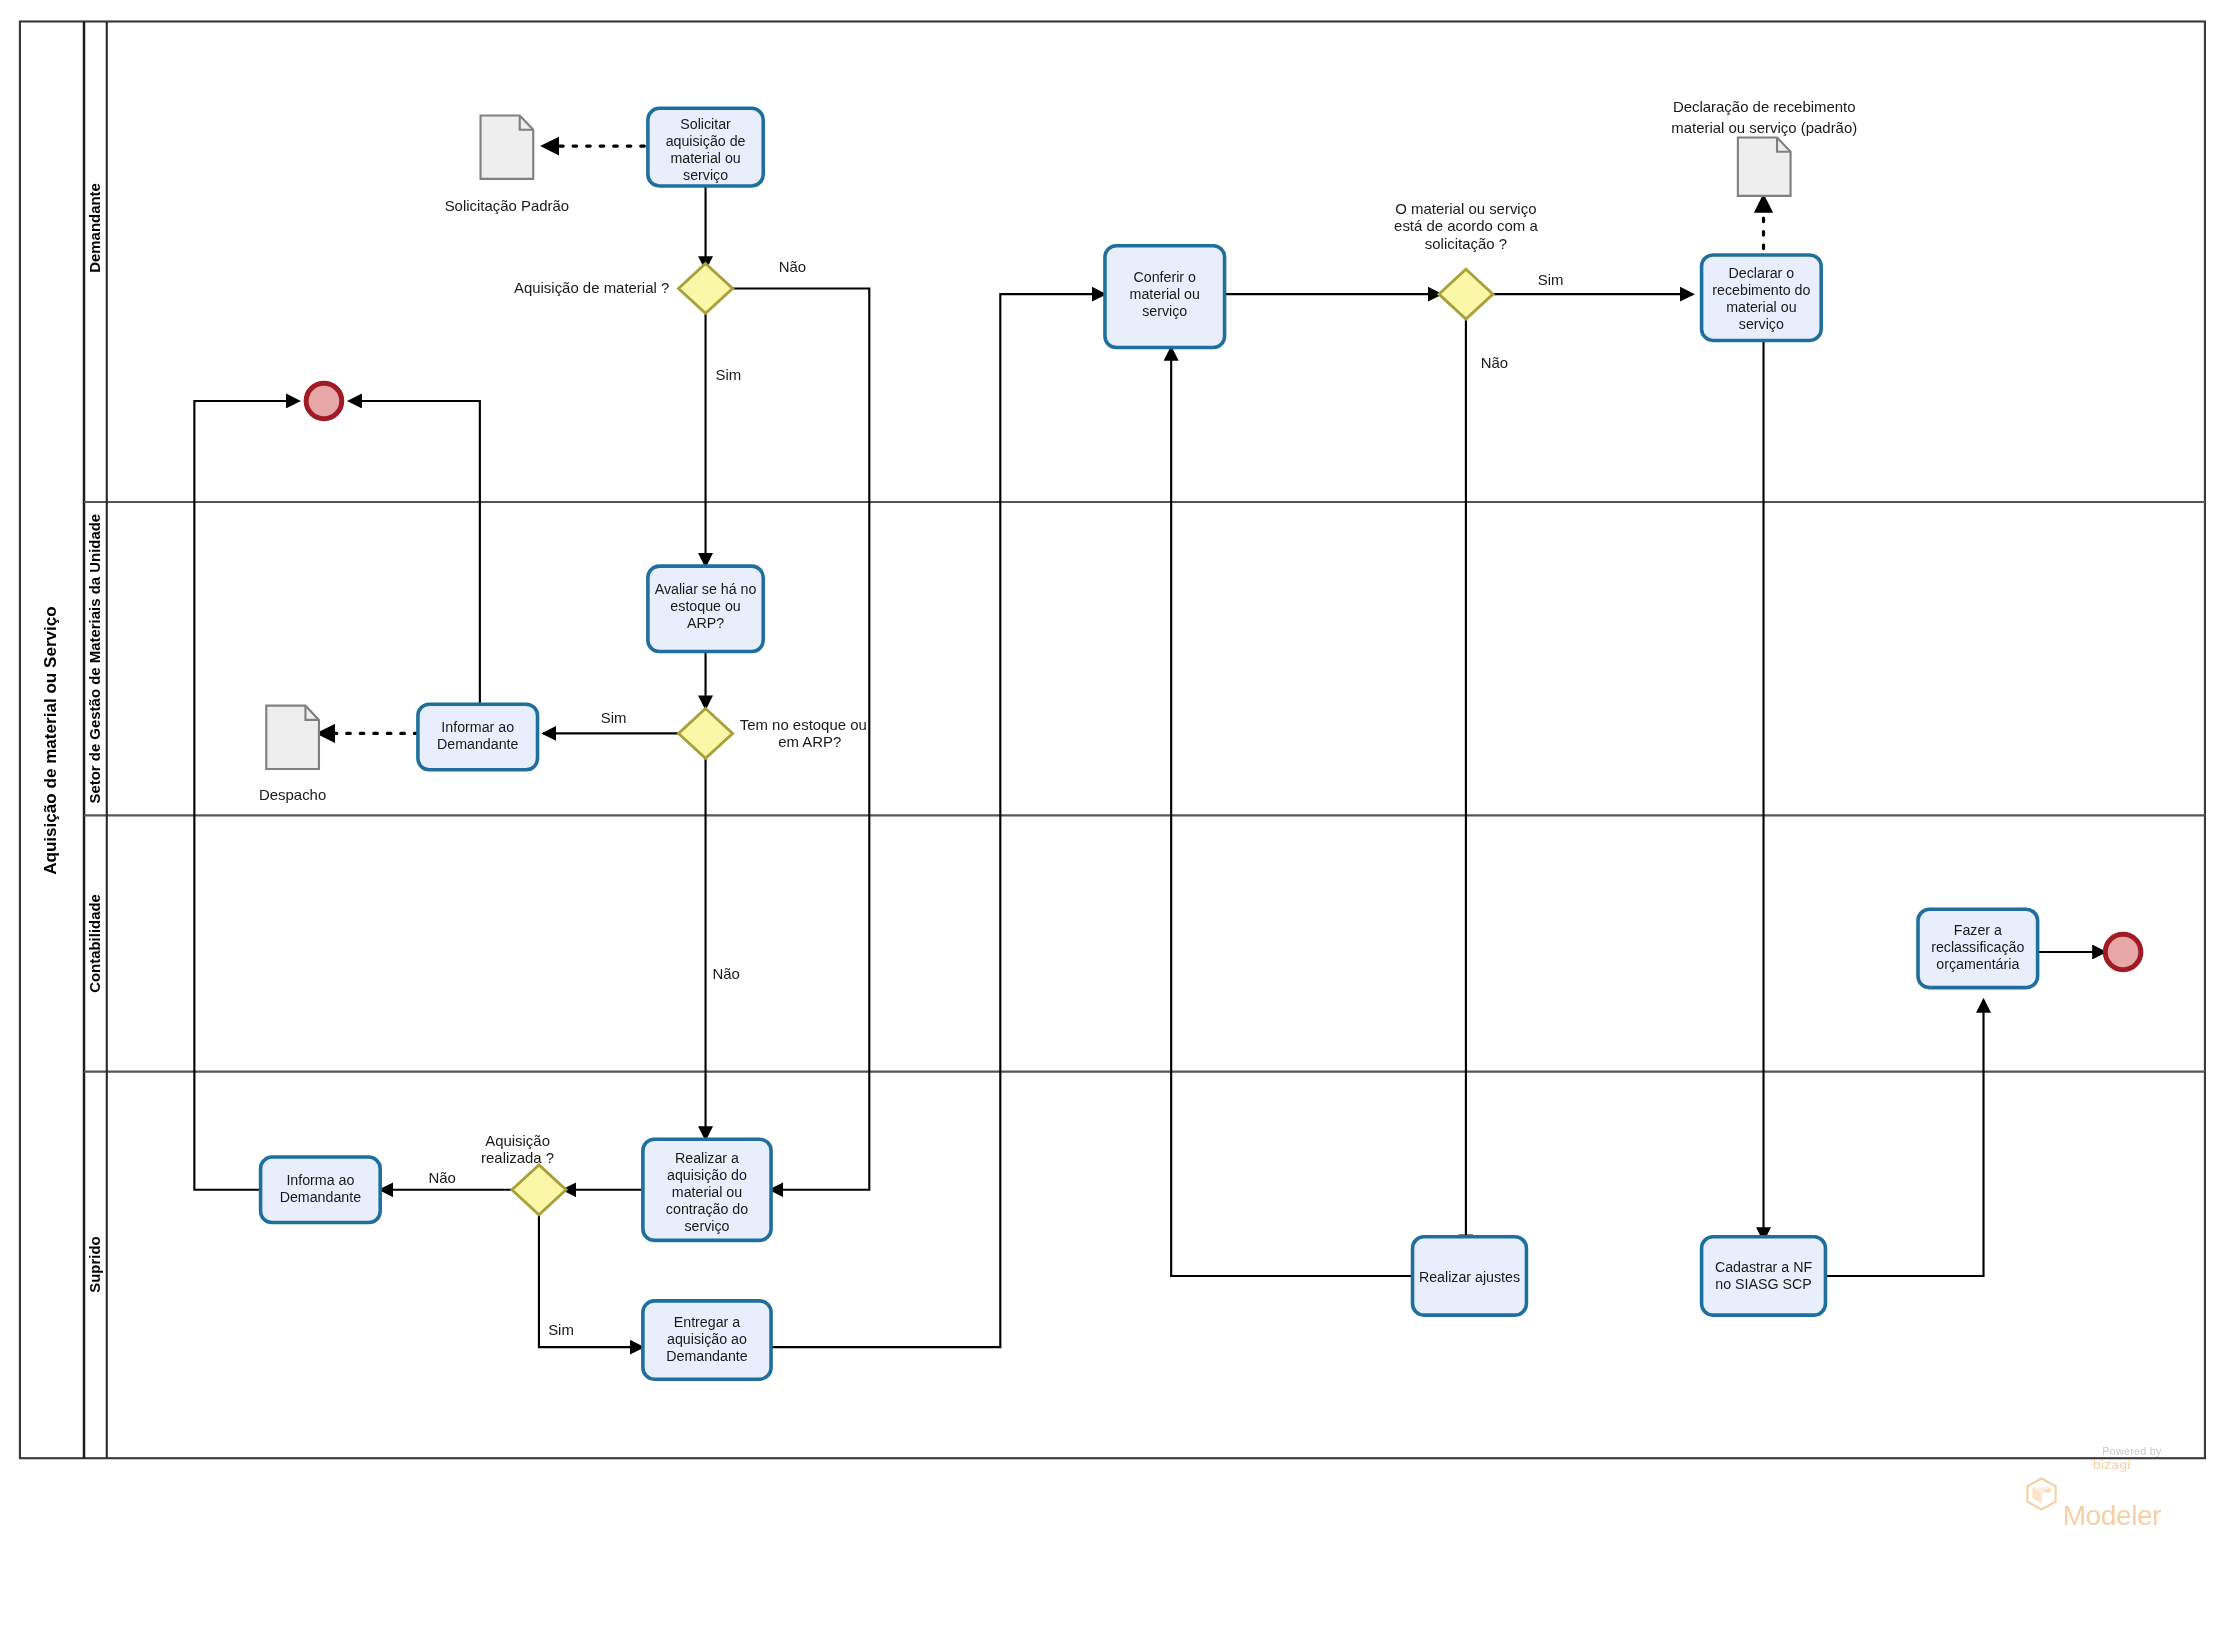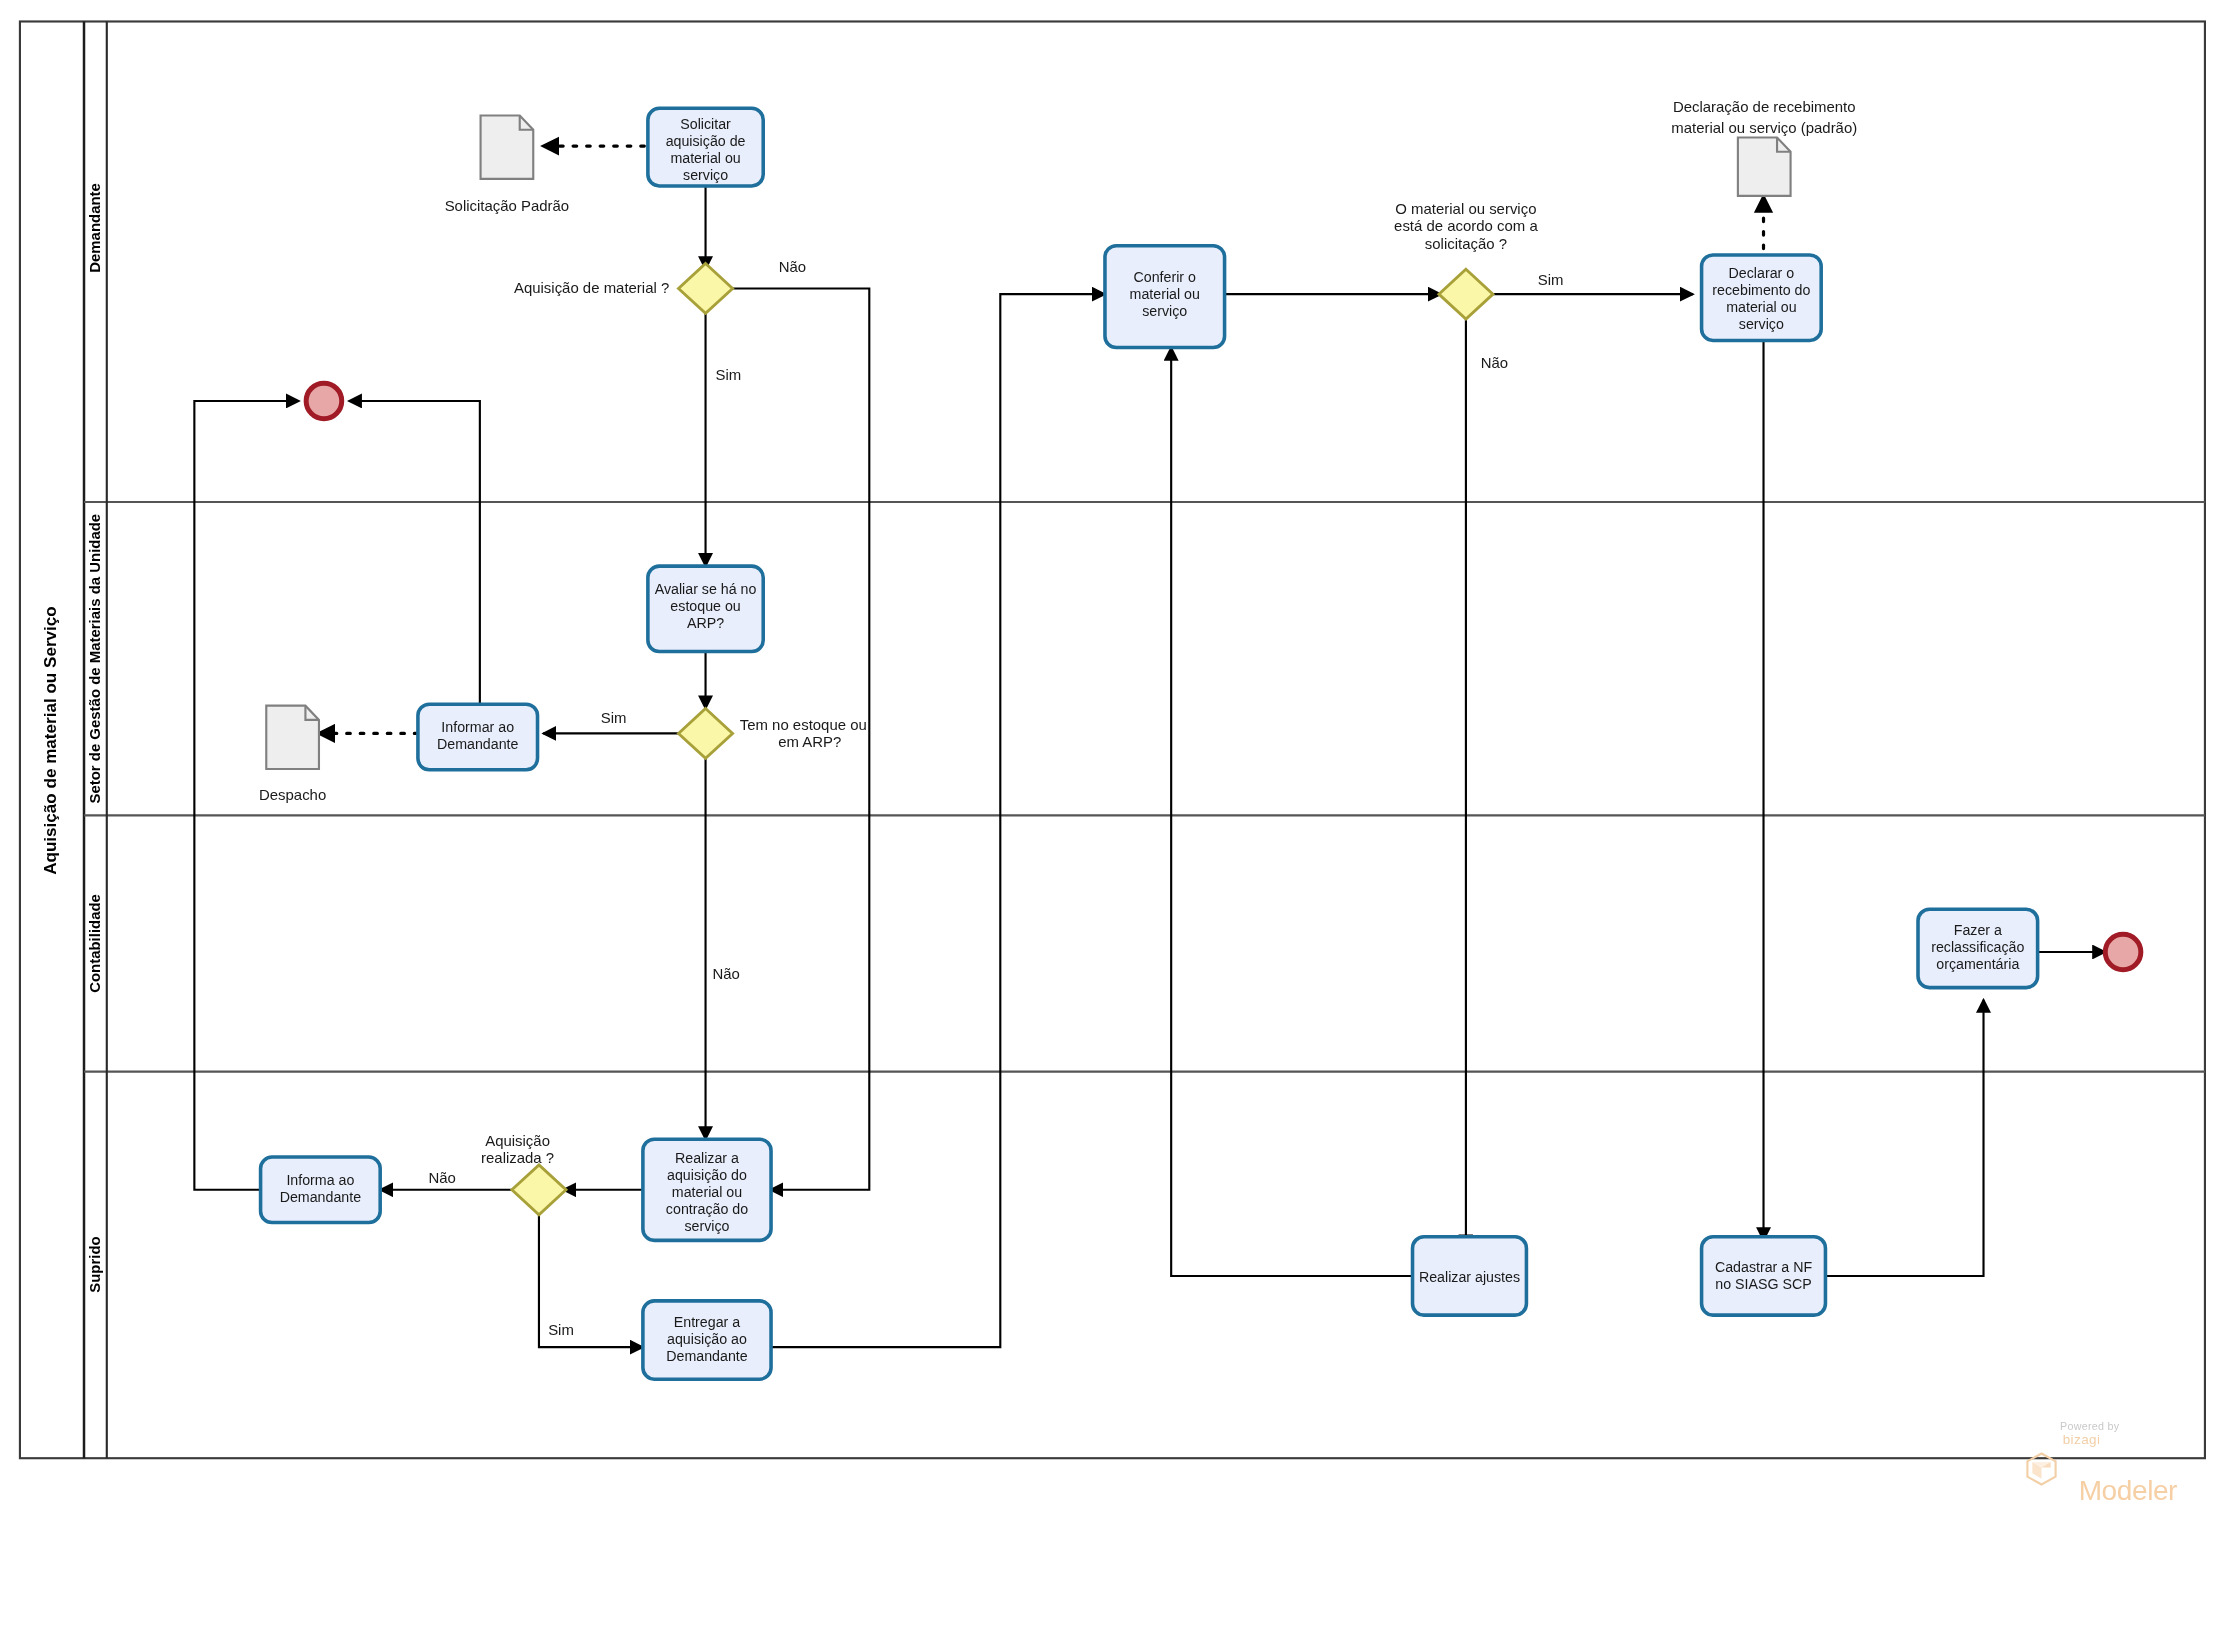--- a/index.html
+++ b/index.html
@@ -104,23 +104,23 @@
   }
   .dataobj-label {
     font-family: "Liberation Sans", sans-serif;
     font-size: 21px;
     fill: #1a1a1a;
   }
   
   #watermark {
     position: absolute;
     right: 23px;
-    bottom: 142px;
+    bottom: 117px;
     width: 178px;
-    text-align: left;
+    text-align: center;
     user-select: none;
   }
   #watermark .pb {
     font-family: "Liberation Sans", sans-serif;
     font-size: 10.7px;
     color: #c9c9c9;
     letter-spacing: 0.3px;
     margin-left: 34px;
   }
   #watermark .logo-row {
@@ -139,21 +139,20 @@
     font-family: "Liberation Sans", sans-serif;
     font-size: 13.5px;
     color: #f2cfa6;
     letter-spacing: 0.4px;
   }
   #watermark .brand .b2 {
     font-family: "Liberation Sans", sans-serif;
     font-size: 28px;
     color: #f6cfa4;
     letter-spacing: -0.4px;
-    margin-left: 16px;
   }
 </style>
 </head>
 <body>
 
 <div id="canvas">
 
   <svg class="diagram" viewBox="0 0 3128 2313" xmlns="http://www.w3.org/2000/svg">
     <defs>
       <marker id="arrow" viewBox="0 0 12 12" refX="10.5" refY="6" markerWidth="7" markerHeight="7" orient="auto-start-reverse">

